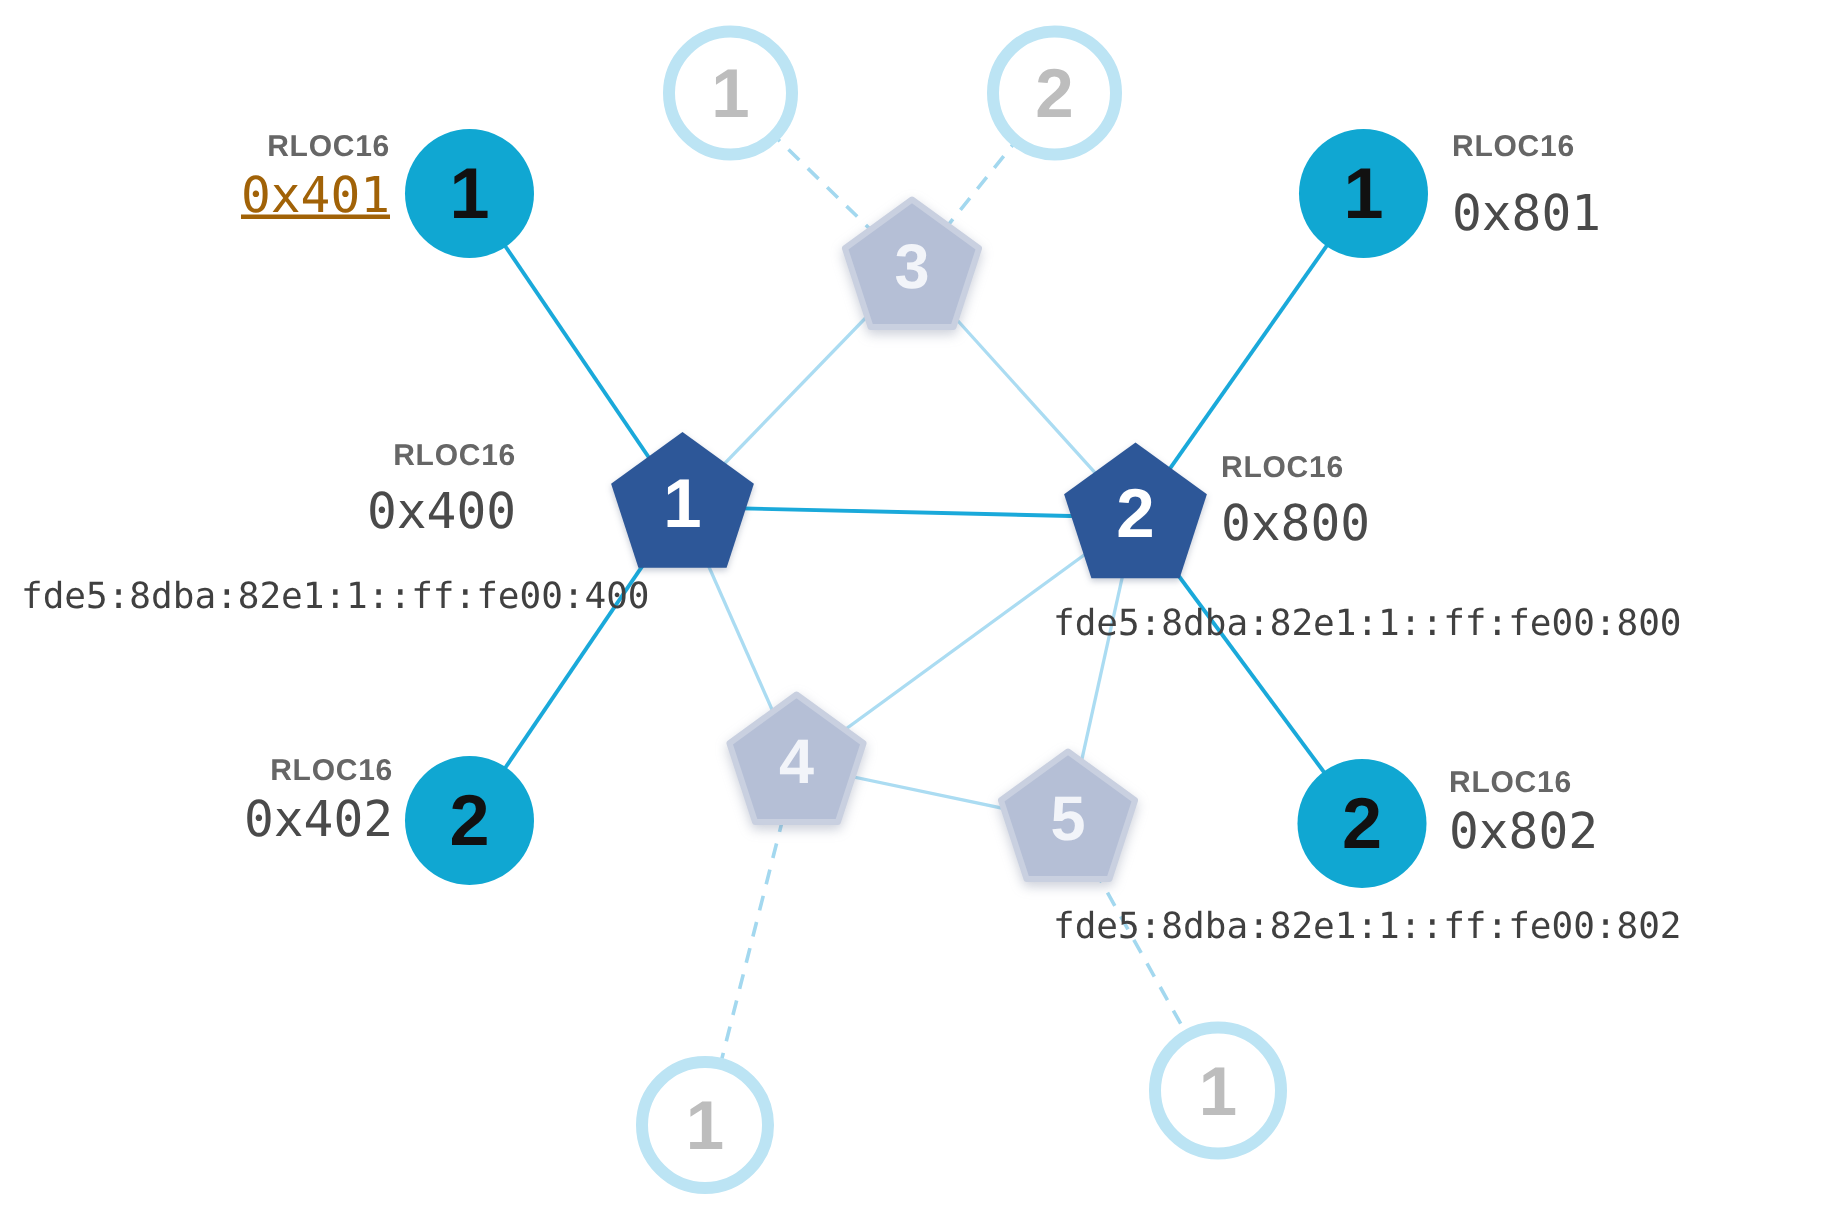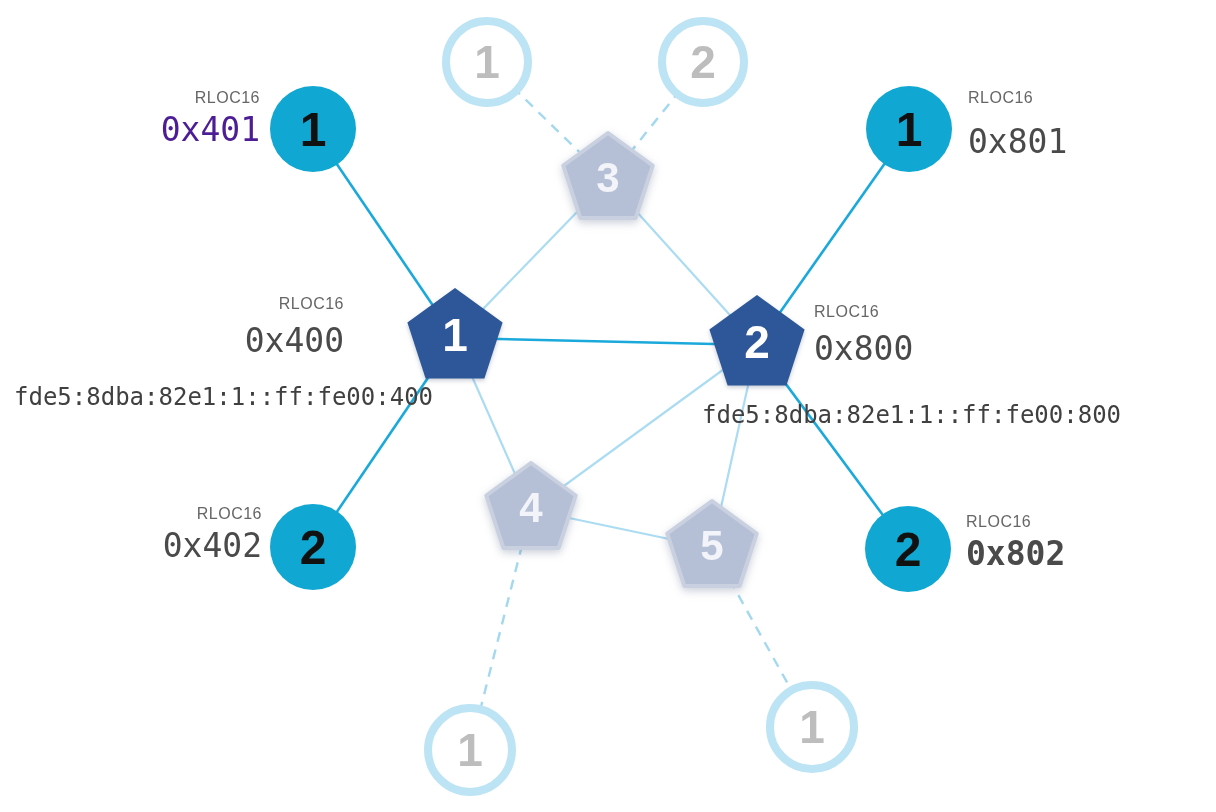--- a/index.html
+++ b/index.html
@@ -25,21 +25,21 @@
     border-radius: 50%;
   }
   .node.circle-faded .shape {
     position: absolute; border-radius: 50%; background: #ffffff;
     left: 0; top: 0; right: 0; bottom: 0; box-sizing: border-box;
   }
   .pent-active { filter: drop-shadow(0 2px 2px rgba(30,50,90,0.25)); }
   .pent-faded  { filter: drop-shadow(0 3px 4px rgba(110,120,150,0.35)); }
 
   .info { position: absolute; z-index: 4; }
-  .info .rloc-label { font-size: 16px; letter-spacing: 0.5px; line-height: 20px; }
+  .info .rloc-label { font-size: 20px; letter-spacing: 0.5px; line-height: 20px; font-weight: bold; }
   .info .rloc-value {
     font-family: "DejaVu Sans Mono", monospace;
     font-size: 33px; line-height: 36px;
   }
   .info.side-left { text-align: right; }
   .info.side-right { text-align: left; }
   .info.kind-router .rloc-value { margin-top: 9px; }
   .info.kind-child  .rloc-value { margin-top: 4px; }
 
   .addr {
@@ -126,37 +126,38 @@
     <div class="node circle-faded" style="left: 424px; top: 704px; width: 92px; height: 92px;">
       <div class="shape" style="border: 8px solid rgb(188, 228, 244); background: rgb(255, 255, 255);"></div>
       <div class="num" style="height: 92px; color: rgb(189, 189, 189); font-size: 46px;">1</div>
     </div>
     <div class="node circle-faded" style="left: 766px; top: 681px; width: 92px; height: 92px;">
       <div class="shape" style="border: 8px solid rgb(188, 228, 244); background: rgb(255, 255, 255);"></div>
       <div class="num" style="height: 92px; color: rgb(189, 189, 189); font-size: 46px;">1</div>
     </div>
     <div class="info side-left kind-child" style="right: 956px; top: 88px;">
       <div class="rloc-label" style="color: rgb(102, 102, 102);">RLOC16</div>
-      <div class="rloc-value" style="color: #4c1d95;">0x401</div>
+      <div class="rloc-value" style="color: #a16207; text-decoration: underline;">0x401</div>
     </div>
     <div class="info side-left kind-router" style="right: 872px; top: 294px;">
       <div class="rloc-label" style="color: rgb(102, 102, 102);">RLOC16</div>
       <div class="rloc-value" style="color: rgb(74, 74, 74);">0x400</div>
     </div>
     <div class="info side-left kind-child" style="right: 954px; top: 504px;">
       <div class="rloc-label" style="color: rgb(102, 102, 102);">RLOC16</div>
       <div class="rloc-value" style="color: rgb(74, 74, 74);">0x402</div>
     </div>
     <div class="info side-right kind-child" style="left: 968px; top: 88px;">
       <div class="rloc-label" style="color: rgb(102, 102, 102);">RLOC16</div>
       <div class="rloc-value" style="color: rgb(74, 74, 74); margin-top: 16px;">0x801</div>
     </div>
     <div class="info side-right kind-router" style="left: 814px; top: 302px;">
       <div class="rloc-label" style="color: rgb(102, 102, 102);">RLOC16</div>
       <div class="rloc-value" style="color: rgb(74, 74, 74);">0x800</div>
     </div>
     <div class="info side-right kind-child" style="left: 966px; top: 512px;">
       <div class="rloc-label" style="color: rgb(102, 102, 102);">RLOC16</div>
-      <div class="rloc-value" style="color: rgb(74, 74, 74); font-weight: bold;">0x802</div>
+      <div class="rloc-value" style="color: rgb(74, 74, 74);">0x802</div>
     </div>
     <div class="addr" style="left: 14px; top: 384px; color: rgb(64, 64, 64);">fde5:8dba:82e1:1::ff:fe00:400</div>
     <div class="addr" style="left: 702px; top: 402px; color: rgb(64, 64, 64);">fde5:8dba:82e1:1::ff:fe00:800</div>
+    <div class="addr" style="left: 702px; top: 604px; color: rgb(64, 64, 64);">fde5:8dba:82e1:1::ff:fe00:802</div>
   </div>
 
 </body></html>

